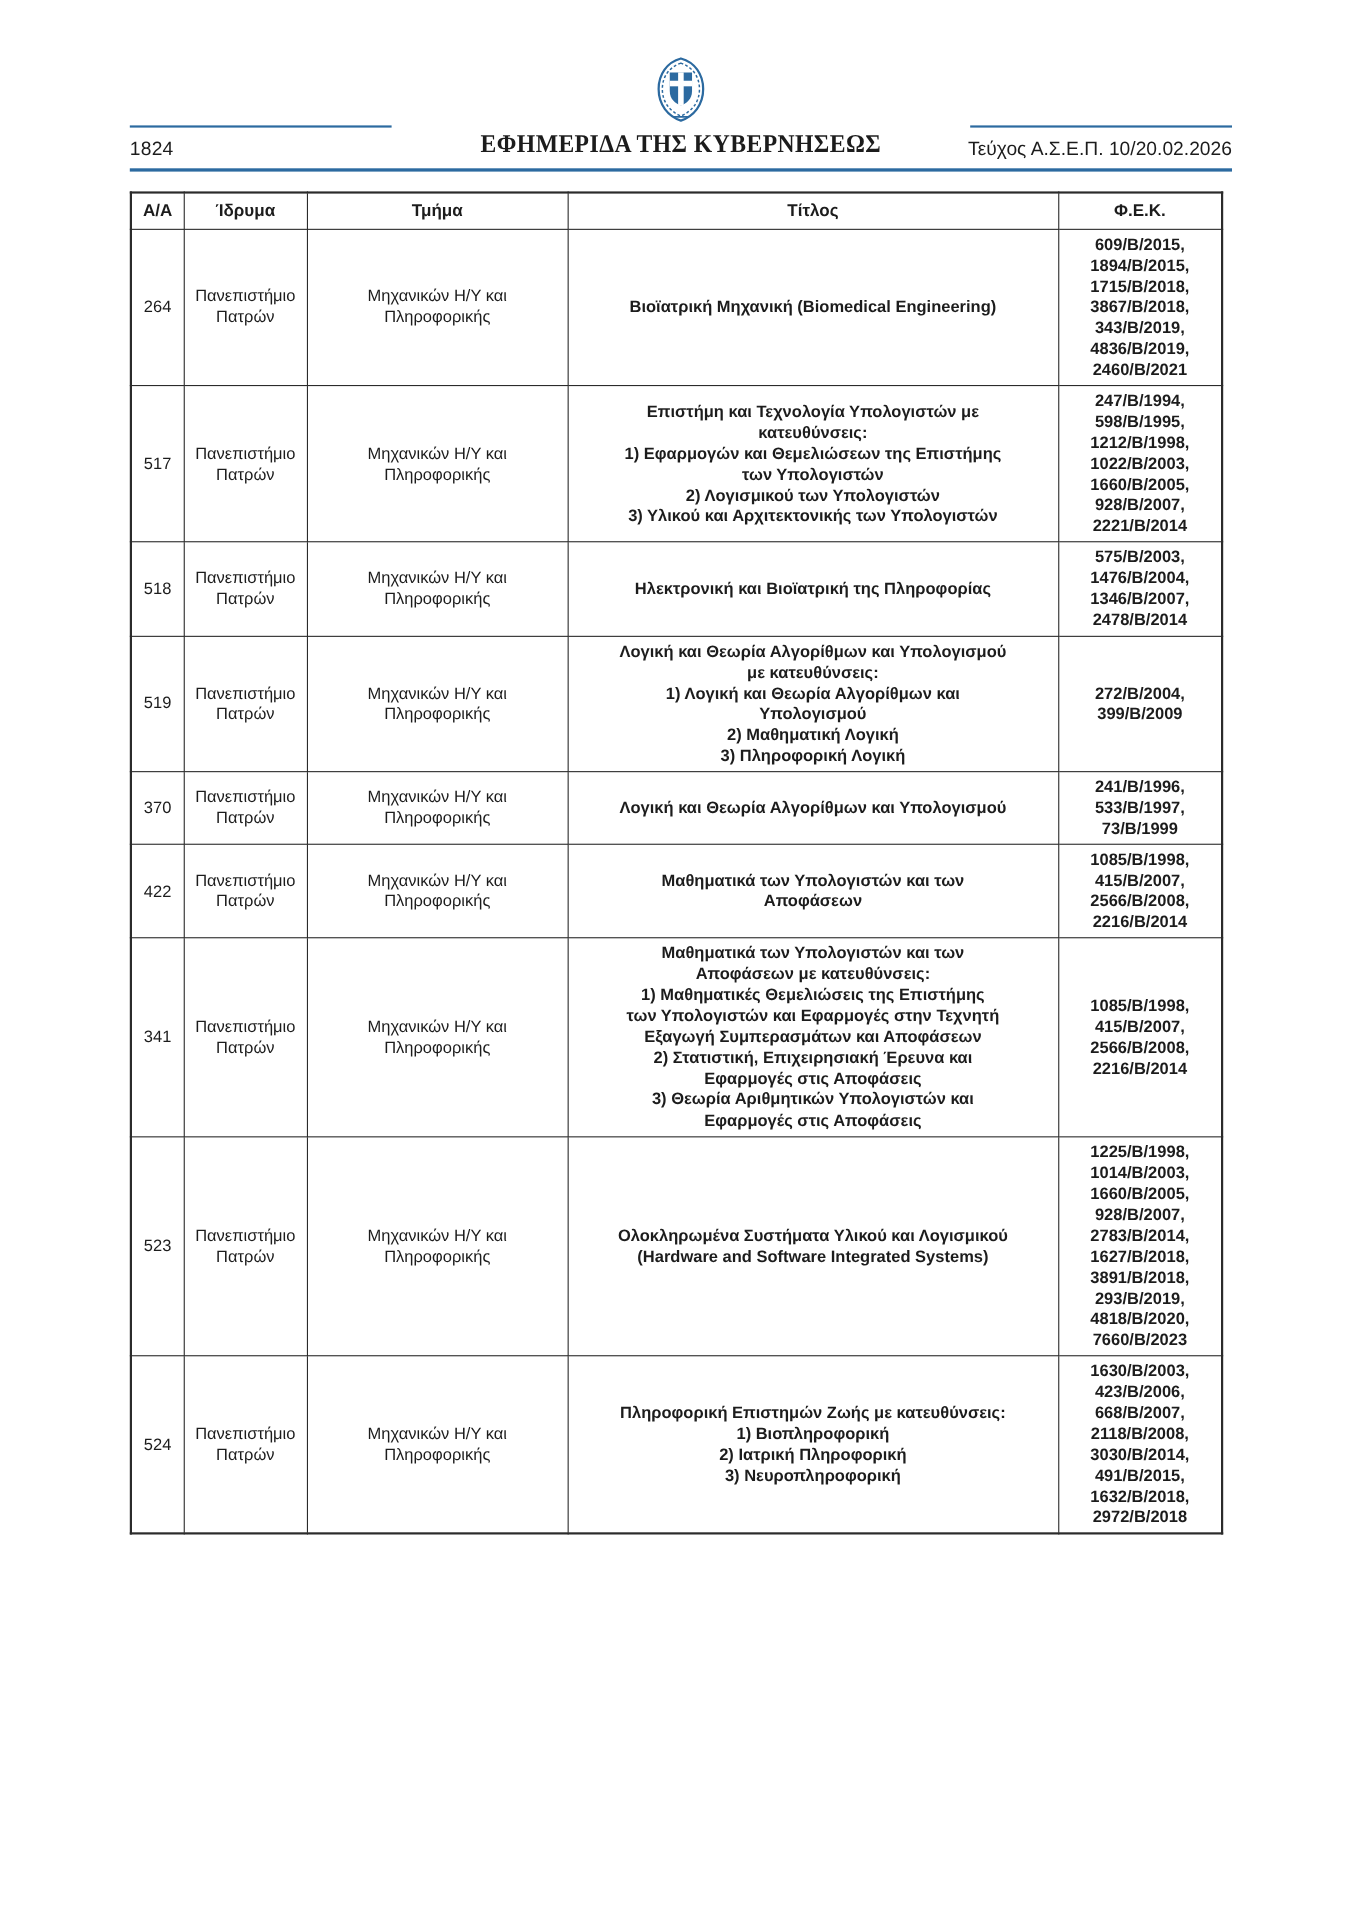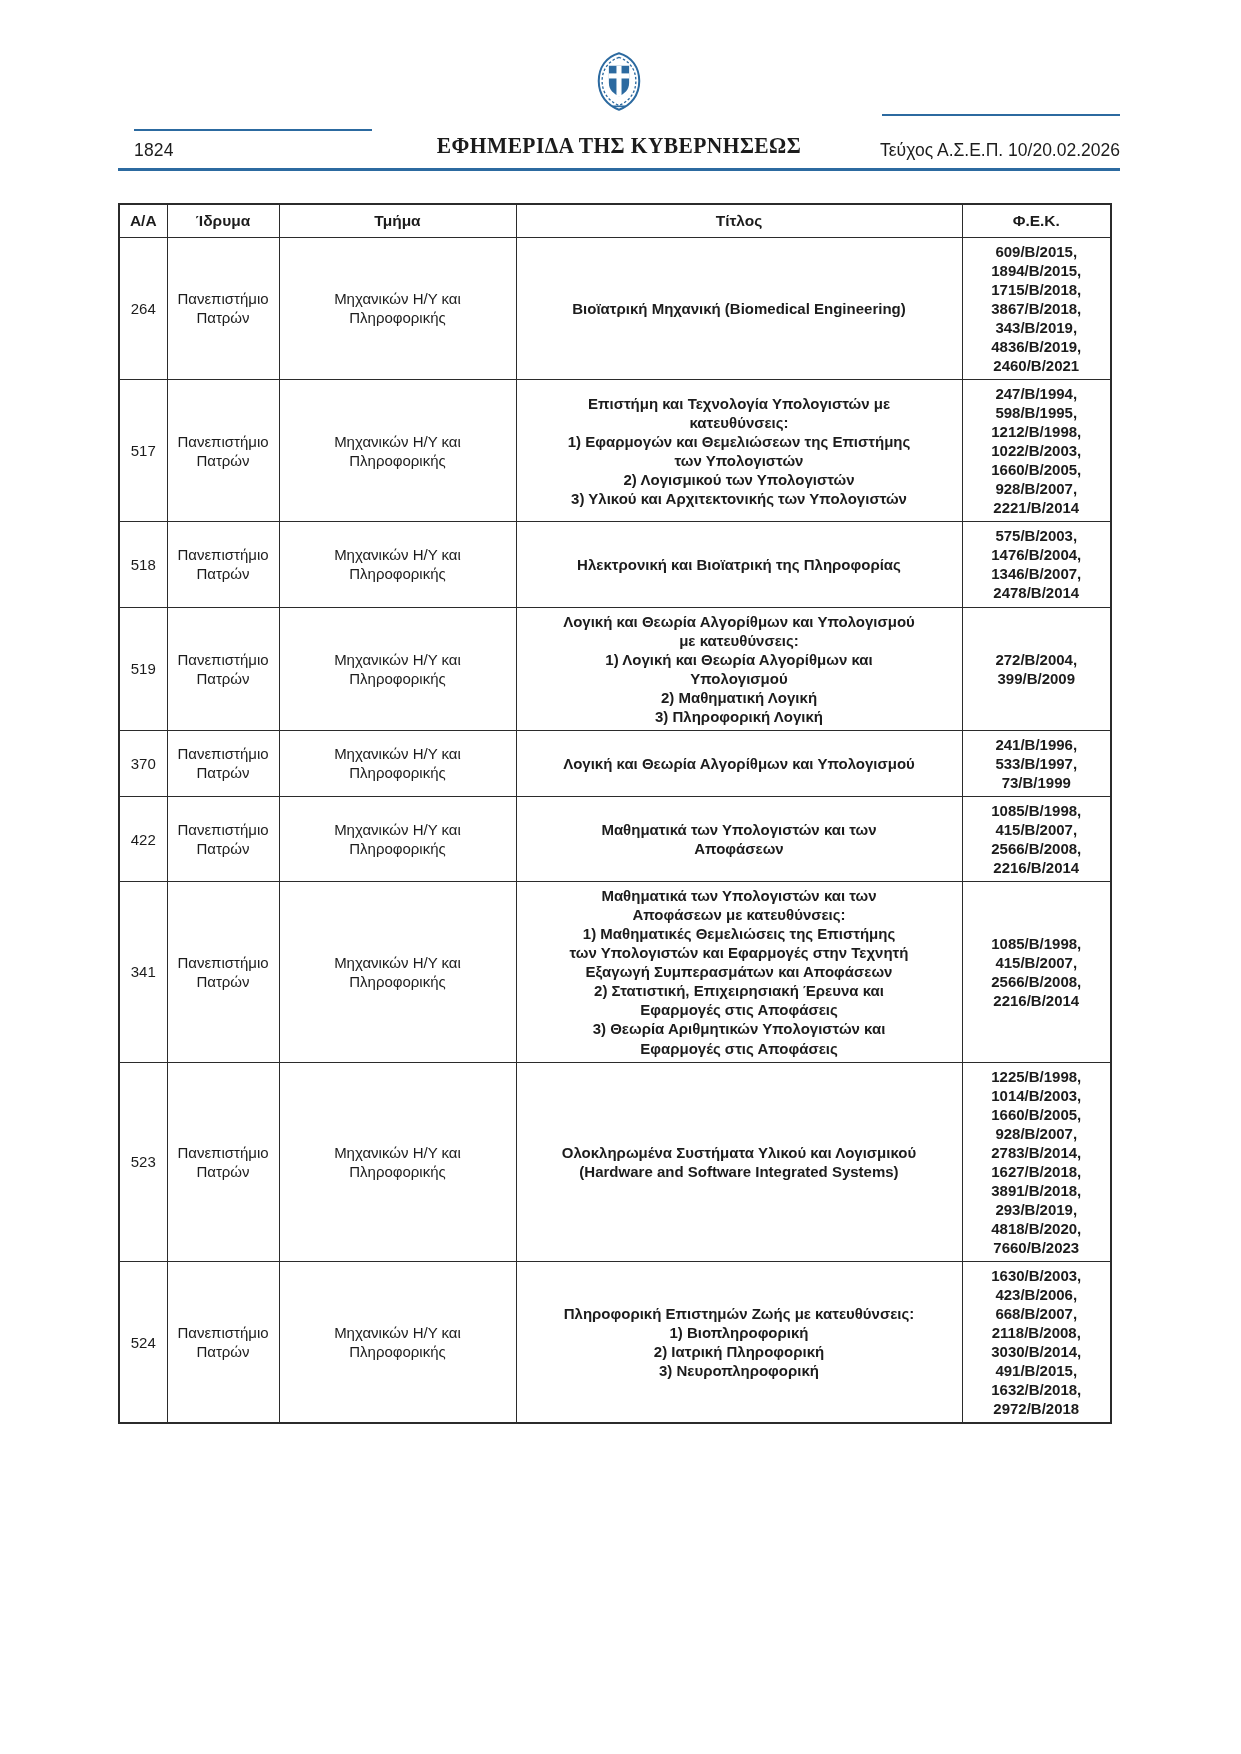--- a/index.html
+++ b/index.html
@@ -9,40 +9,40 @@
     font-family: "Liberation Sans", sans-serif;
     color: #1c1c1c;
     -webkit-font-smoothing: antialiased;
   }
   .page { padding: 50px 0 0 0; }
   .content { width: 1002px; margin: 0 auto 0 118px; }
 
   
   .logo-wrap { text-align: center; height: 62px; margin-bottom: 2px; }
   .head-row { display: flex; align-items: flex-end; justify-content: space-between; }
-  .head-side { display: flex; flex-direction: column; margin-left: 16px; }
+  .head-side { display: flex; flex-direction: column; }
   .head-left  { width: 238px; }
-  .head-right { width: 238px; align-items: flex-end; gap: 15px; }
+  .head-right { width: 238px; align-items: flex-end; }
   .head-rule { height: 2px; background: var(--accent); width: 100%; margin-bottom: 9px; }
   .page-num { font-size: 17.5px; letter-spacing: 0.2px; }
   .issue-info { font-size: 17.5px; white-space: nowrap; text-align: right; }
   .masthead-title {
     font-family: "Liberation Serif", serif;
     font-weight: 700;
     font-size: 21.5px;
     letter-spacing: 0.4px;
     transform: scaleY(1.08);
     transform-origin: bottom;
     padding-bottom: 1px;
     white-space: nowrap;
   }
   .thick-rule { height: 3px; background: var(--accent); margin-top: 7px; }
 
   
-  .table-wrap { margin-top: 32px; }
+  .table-wrap { margin-top: 18px; }
   table.gazette {
     border-collapse: collapse;
     width: 992px;
     table-layout: fixed;
     border: 2px solid #2b2b2b;
   }
   table.gazette th, table.gazette td {
     border: 1.2px solid #2b2b2b;
     text-align: center;
     vertical-align: middle;

